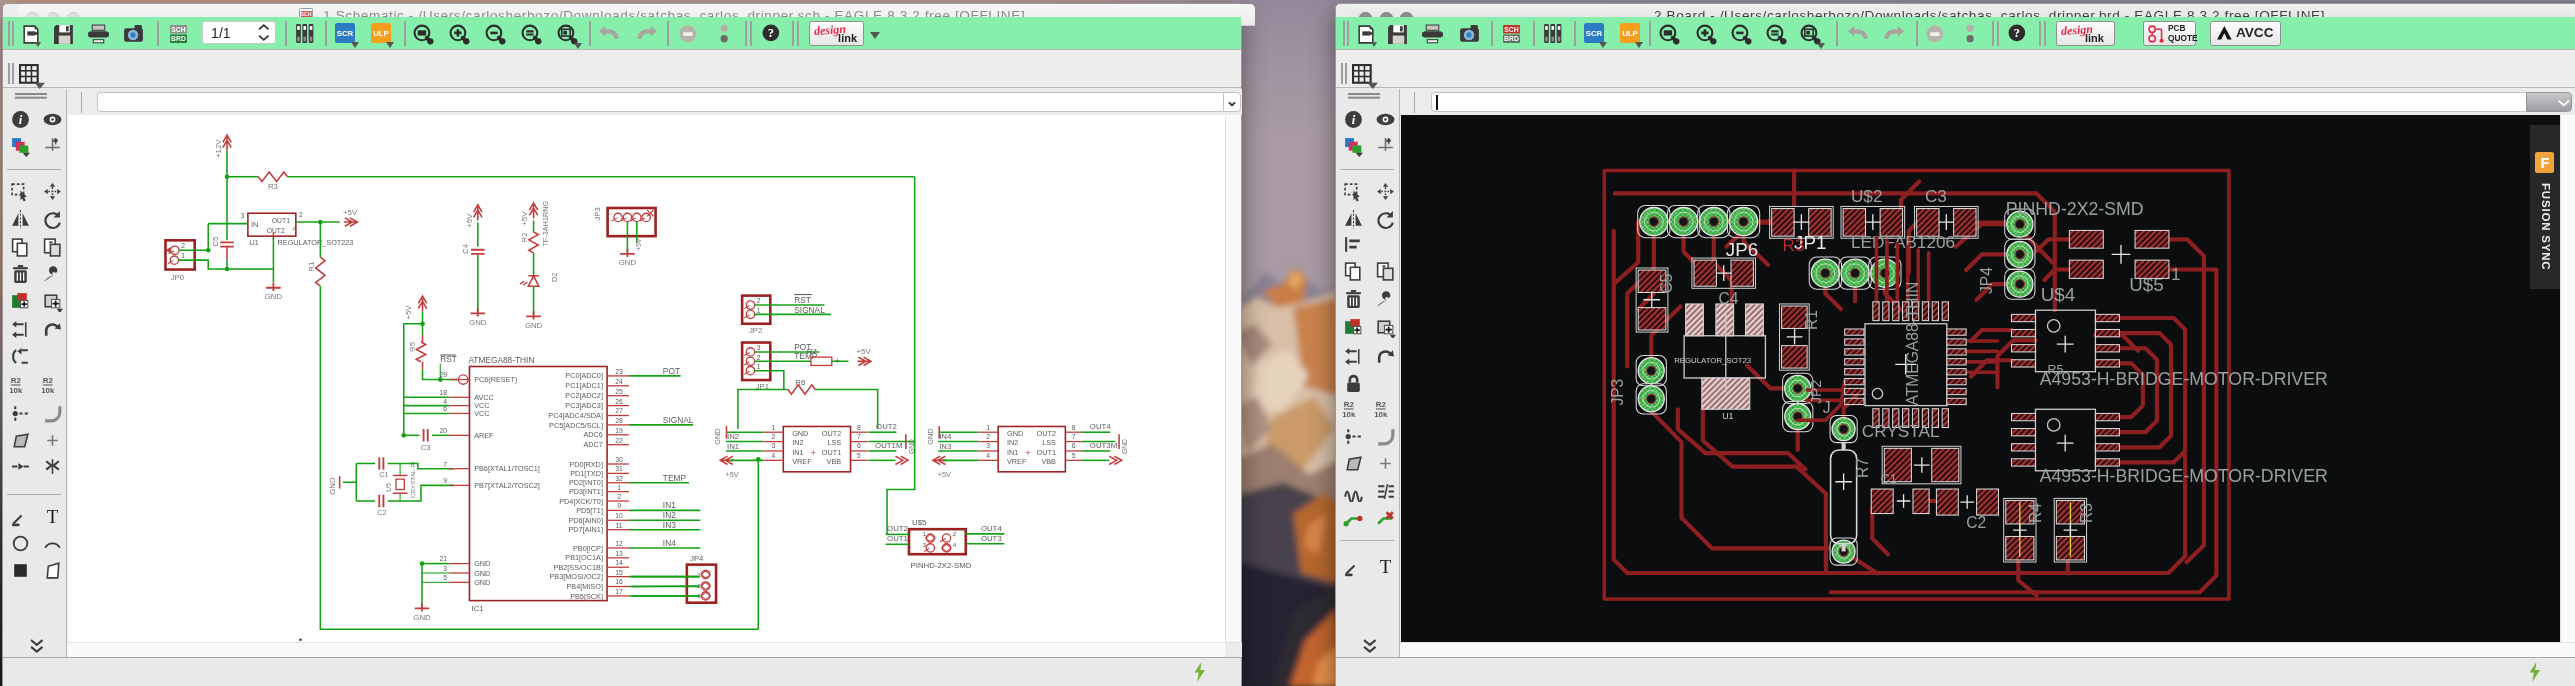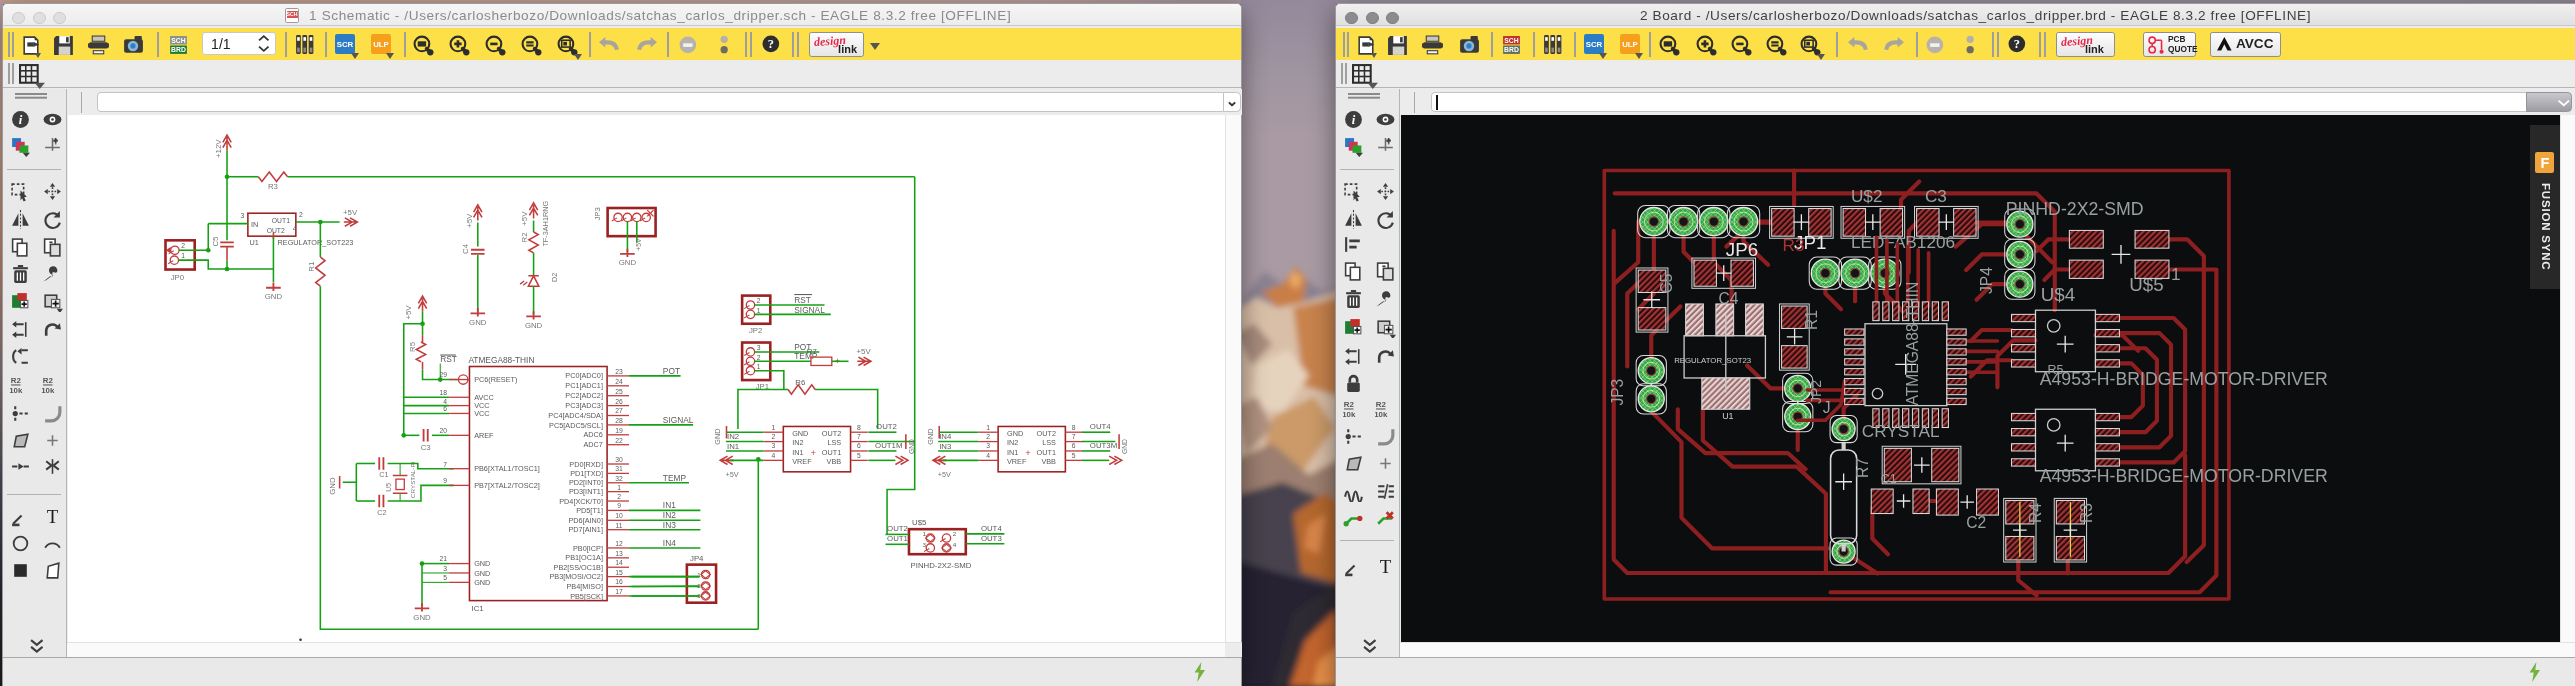--- a/index.html
+++ b/index.html
@@ -1,31 +1,31 @@
 <!DOCTYPE html>
 <html style="font-size:8.3px"><head><meta charset="utf-8"><style>
 *{margin:0;padding:0;box-sizing:border-box;}
 html,body{width:2576px;height:687px;overflow:hidden;background:#23232b;font-family:"Liberation Sans",sans-serif;}
 .abs{position:absolute;}
 #wallL{left:0;top:0;width:3.1px;height:687px;background:linear-gradient(#b99a9c 0%,#c49a87 20%,#c08a74 38%,#8a7a80 55%,#55505c 70%,#2e2e38 85%,#1d1d25 100%);}
 #wallTop{left:0;top:0;width:2576px;height:3.7px;background:linear-gradient(90deg,#bf9a88 0%,#b79a96 40%,#958b9b 52%,#8f8795 100%);}
 .win{position:absolute;top:2.6px;height:684px;background:#ececec;border-radius:4.7px 4.7px 0 0;box-shadow:0 8.3px 26px rgba(0,0,0,.45);border:0.5px solid #9a9a9a;border-bottom:none;}
 #winL{left:2.1px;width:1240px;}
 #winR{left:1335px;width:1480px;}
-.titlebar{position:absolute;left:0;top:0;width:100%;height:22.4px;border-radius:4.7px 4.7px 0 0;background:linear-gradient(#f6f6f6,#ececec);border-bottom:0.5px solid #c9c9c9;padding-left:48px;}
+.titlebar{position:absolute;left:14px;top:0;width:100%;height:22.4px;border-radius:4.7px 4.7px 0 0;background:linear-gradient(#f6f6f6,#ececec);border-bottom:0.5px solid #c9c9c9;padding-left:48px;}
 #winR .titlebar{background:linear-gradient(#f0f0f0,#e0e0e0);}
 .tl{position:absolute;top:8.3px;width:12.5px;height:12.5px;border-radius:50%;}
 .tlL{background:#dfdfdf;border:0.5px solid #cccccc;}
 .tlR{background:#8b8b90;border:0.5px solid #7f7f84;}
 .title{position:absolute;top:0;height:22.4px;line-height:23.5px;font-size:13.6px;white-space:nowrap;letter-spacing:0.6px;}
 #winL .title{color:#8a8a8a;}
 #winR .title{color:#3f3f3f;}
 .doficon{position:absolute;top:4.2px;width:14px;height:15px;background:#fdfdfd;border:1px solid #9a9aa2;border-radius:1.6px;}
 .doficon i{position:absolute;left:0.5px;top:2.6px;width:11px;height:6.3px;background:#d65050;border-radius:0.5px;color:#fff;font-style:normal;font-size:5.2px;line-height:6.3px;text-align:center;font-weight:bold;}
-.toolbar1{position:absolute;left:0;top:24px;width:100%;height:33px;background:#fde047;border-bottom:1px solid #b5b5b5;}
+.toolbar1{position:absolute;left:0;top:13px;width:100%;height:33px;background:#86efac;border-bottom:1px solid #b5b5b5;}
 .toolbar2{position:absolute;left:0;top:56px;width:100%;height:28px;background:#ececec;border-bottom:1px solid #b5b5b5;}
 .grip{position:absolute;top:4.2px;width:2.1px;height:25px;background:#9f9f9f;}
 .grip.g2{top:3.1px;height:21px;}
 .tsep{position:absolute;top:4.2px;width:1.6px;height:25px;background:#9f9f9f;}
 .dd{position:absolute;width:0;height:0;border-left:4.7px solid transparent;border-right:4.7px solid transparent;border-top:6.8px solid #555;}
 .comborow{position:absolute;top:85px;height:26px;background:#ececec;}
 .combo{position:absolute;top:3.1px;height:20.3px;background:#fff;border:0.5px solid #c3c3c3;}
 .combobtn{position:absolute;top:3.1px;width:18px;height:20.3px;background:#fff;border:0.5px solid #c3c3c3;border-radius:0 4.2px 4.2px 0;color:#333;font-size:15.6px;text-align:center;line-height:15.6px;font-weight:bold;}
 .sash{position:absolute;width:1.6px;background:#a8a8a8;}
 .palette{position:absolute;left:0;top:85px;width:64px;height:569px;background:#e9e9e9;border-right:1px solid #b5b5b5;}

